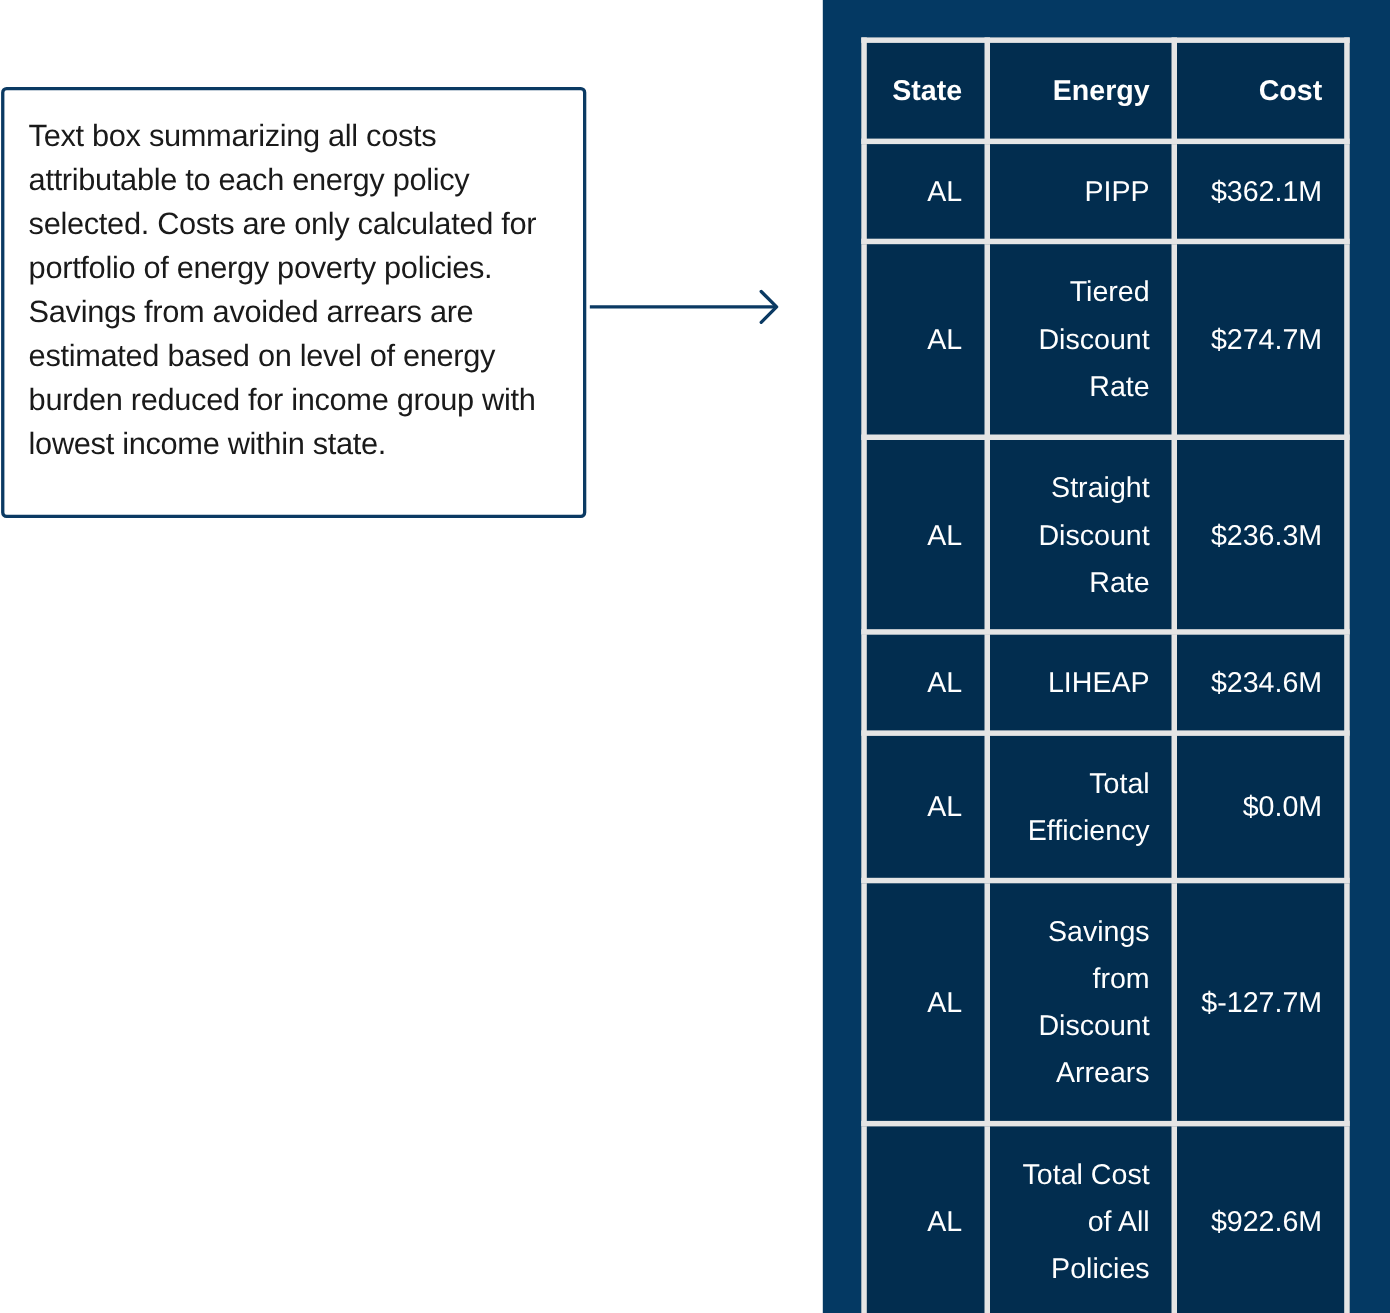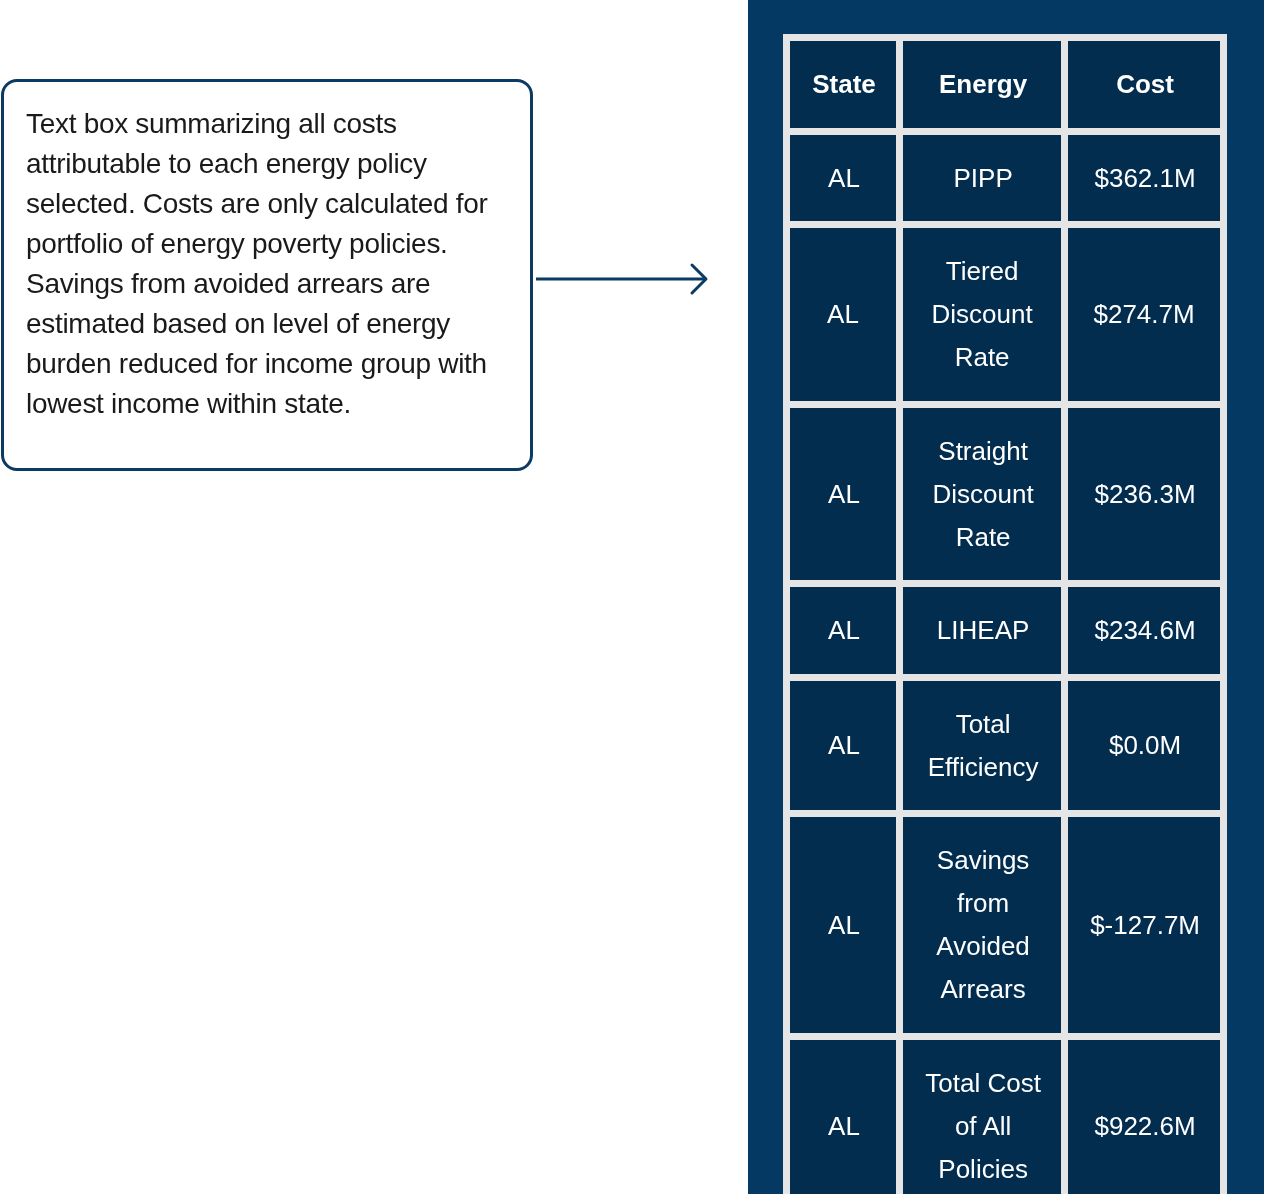--- a/index.html
+++ b/index.html
@@ -4,41 +4,41 @@
 <style>
   html, body { margin:0; padding:0; }
   body {
     width:1264px; height:1194px; position:relative; overflow:hidden;
     background:#ffffff;
     font-family:"Liberation Sans", sans-serif;
   }
   .note {
     position:absolute; left:1px; top:79px; width:532px; height:392px;
     box-sizing:border-box;
-    border:3px solid #0b3a63; border-radius:16px;
+    border:3px solid #0b3a63; border-radius:5px;
     padding:22px 14px 16px 22px;
     font-size:28px; line-height:40px; color:#1a1a1a;
     letter-spacing:-0.3px;
   }
   .arrow {
     position:absolute; left:536px; top:262px; width:176px; height:34px;
   }
   .panel {
     position:absolute; left:748px; top:0; width:516px; height:1194px;
     background:#043963;
   }
   table.costs {
     position:absolute; left:35px; top:34px;
     width:444px; border-collapse:collapse;
     background:#022d4f; color:#ffffff;
     font-size:26px; line-height:43px;
   }
   table.costs th, table.costs td {
-    border:7px solid #e5e5e5;
-    text-align:center; vertical-align:middle;
+    border:5px solid #e5e5e5;
+    text-align:right; vertical-align:middle;
     padding:0 20px 0 22px;
   }
   table.costs th { font-weight:bold; height:87px; }
   .c-state { width:66px; }
   .c-policy { width:138px; }
   tr.r1 td { height:86px; }
   tr.r2 td { height:173px;padding-left:20px; }
   tr.r3 td { height:172px; }
   tr.r4 td { height:87px; }
   tr.r5 td { height:129px; }
@@ -87,21 +87,21 @@
         <td>LIHEAP</td>
         <td>$234.6M</td>
       </tr>
       <tr class="r5">
         <td>AL</td>
         <td>Total Efficiency</td>
         <td>$0.0M</td>
       </tr>
       <tr class="r6">
         <td>AL</td>
-        <td>Savings from Avoided Arrears</td>
+        <td>Savings from Discount Arrears</td>
         <td>$-127.7M</td>
       </tr>
       <tr class="r7">
         <td>AL</td>
         <td>Total Cost of All Policies</td>
         <td>$922.6M</td>
       </tr>
     </tbody>
   </table>
 </div>

